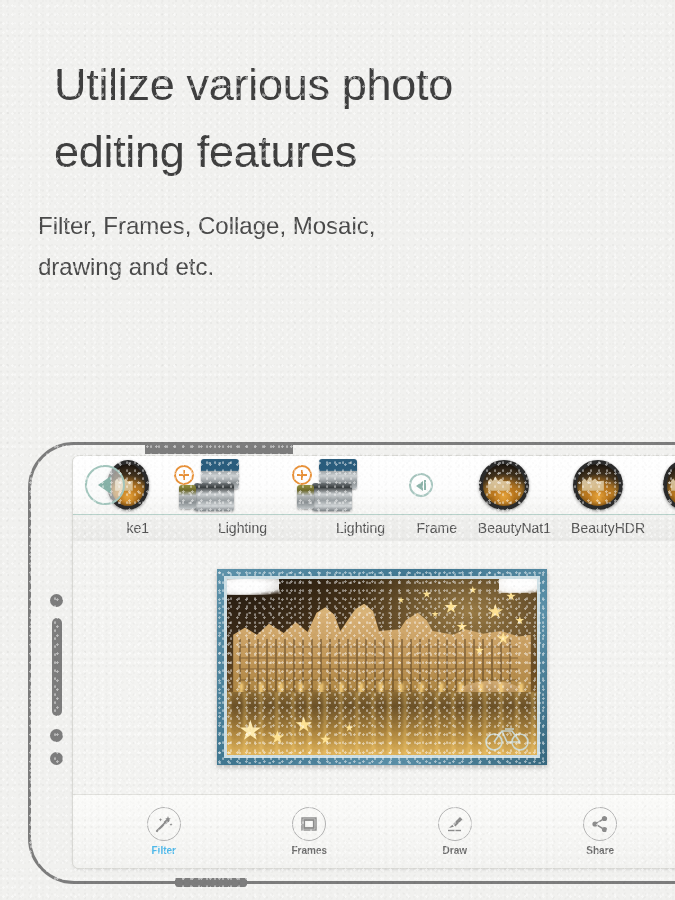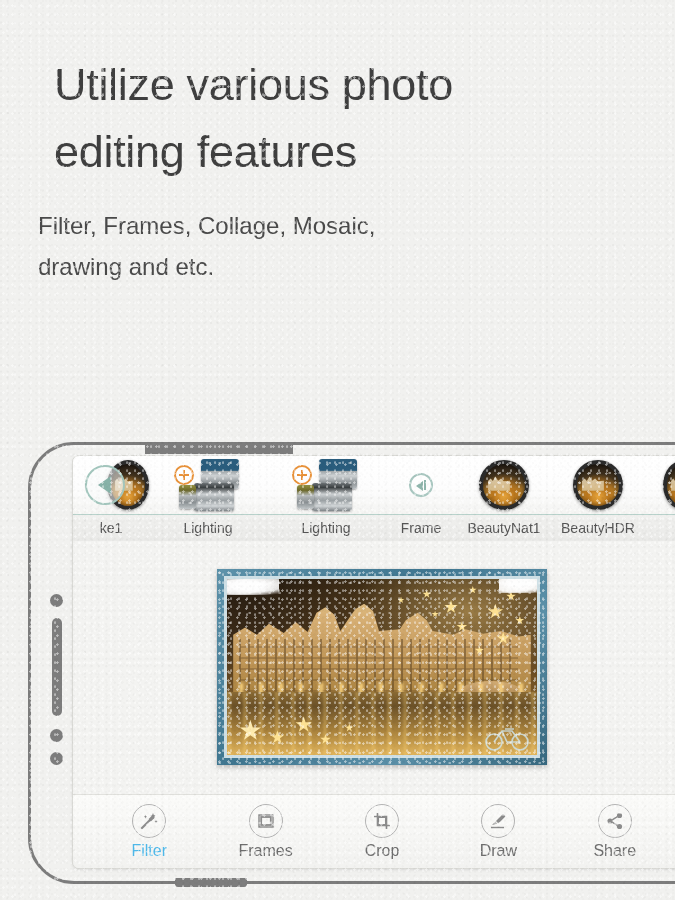--- a/index.html
+++ b/index.html
@@ -262,21 +262,21 @@
   .labels-row {
     position: relative;
     height: 26px;
     background: linear-gradient(#f0f0ee 0%, #eaeae8 100%);
     display: flex;
     align-items: center;
     overflow: hidden;
   }
   .carousel-label {
     flex: 0 0 auto;
-    text-align: center;
+    text-align: right;
     font-size: 14px;
     color: #555555;
     white-space: nowrap;
   }
 
   .nav-arrow {
     position: absolute;
     left: 12px;
     top: 9px;
     width: 40px;
@@ -450,22 +450,23 @@
     height: 34px;
     border-radius: 50%;
     border: 1.5px solid #b4b4b4;
     box-sizing: border-box;
     display: flex;
     align-items: center;
     justify-content: center;
     color: #8c8c8c;
   }
   .tool-label {
-    font-size: 16px;
+    font-size: 10px;
     color: #6e6e6e;
+    font-weight: bold;
   }
   .tool.active .tool-label { color: #4fb9ea; }
 </style>
 </head>
 <body>
 
 <div class="copy">
   <div class="headline">Utilize various photo
 editing features</div>
   <div class="subline">Filter, Frames, Collage, Mosaic,
@@ -599,30 +600,20 @@
       <div class="tool-circle">
         <svg width="20" height="20" viewBox="0 0 20 20">
           <rect x="3" y="4" width="14" height="12" fill="none" stroke="#8c8c8c" stroke-width="1.4"></rect>
           <rect x="5.2" y="6" width="9.6" height="8" fill="none" stroke="#8c8c8c" stroke-width="1.8"></rect>
         </svg>
       </div>
       <div class="tool-label">Frames</div>
     </div>
 
 
-    <div class="tool">
-      <div class="tool-circle">
-        <svg width="20" height="20" viewBox="0 0 20 20">
-          <path d="M5.5 2 V14.5 H18" fill="none" stroke="#8c8c8c" stroke-width="1.6"></path>
-          <path d="M2 5.5 H14.5 V18" fill="none" stroke="#8c8c8c" stroke-width="1.6"></path>
-          <rect x="6.5" y="6.5" width="7" height="7" fill="none" stroke="#8c8c8c" stroke-width="1"></rect>
-        </svg>
-      </div>
-      <div class="tool-label">Crop</div>
-    </div>
 
     <div class="tool">
       <div class="tool-circle">
         <svg width="20" height="20" viewBox="0 0 20 20">
           <path d="M15 3 L8 10 l2.4 2.4 L17.4 5.4z" fill="#8c8c8c"></path>
           <path d="M7.6 10.4 L4 14 l4.8 -1.2z" fill="#8c8c8c"></path>
           <path d="M3 16.5 H16" stroke="#8c8c8c" stroke-width="1.4"></path>
         </svg>
       </div>
       <div class="tool-label">Draw</div>

